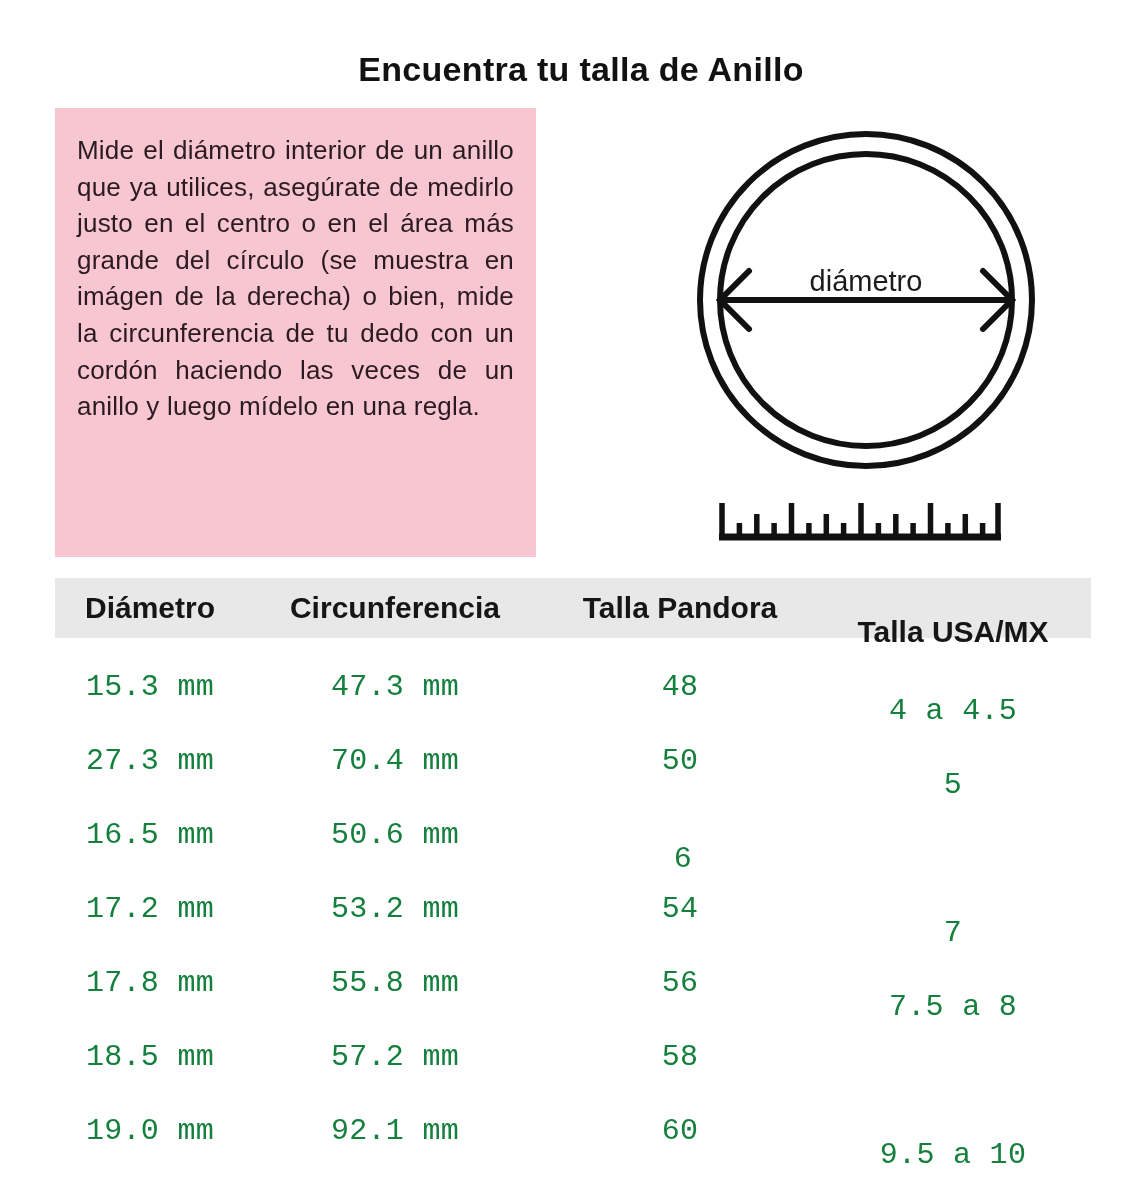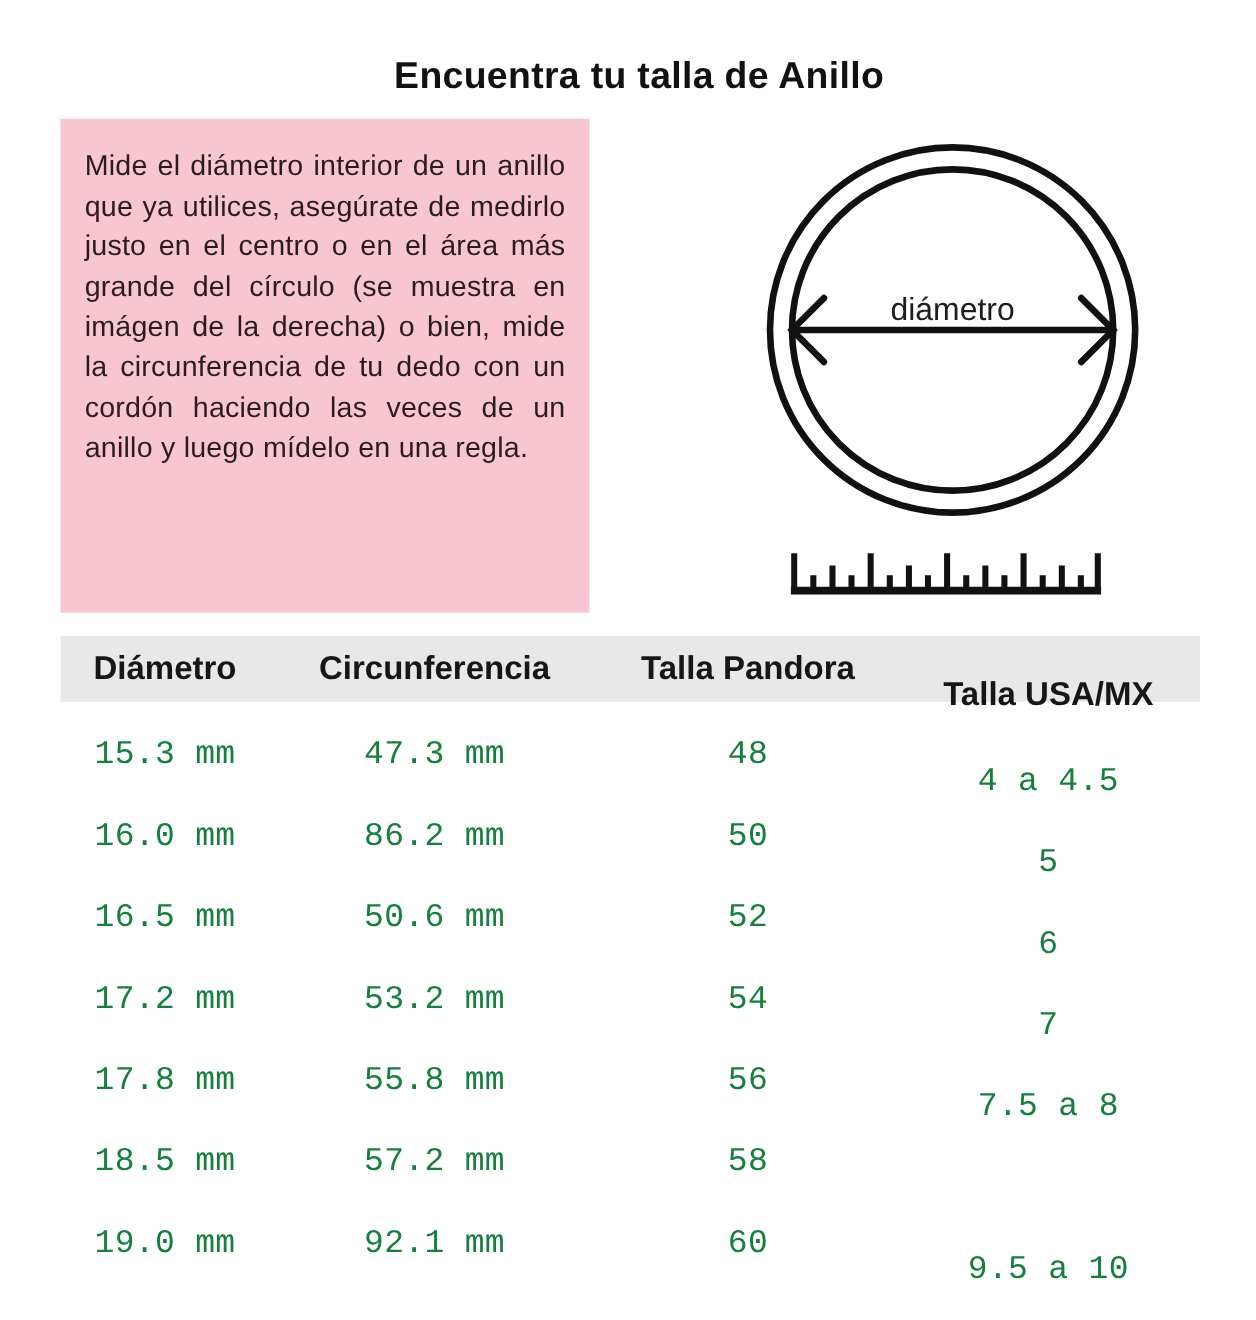--- a/index.html
+++ b/index.html
@@ -158,30 +158,29 @@
     <div class="table-body">
 
       <div class="table-row">
         <div class="table-cell col-0">15.3 mm</div>
         <div class="table-cell col-1">47.3 mm</div>
         <div class="table-cell col-2">48</div>
         <div class="table-cell col-3">4 a 4.5</div>
       </div>
 
       <div class="table-row">
-        <div class="table-cell col-0">16.0 mm</div>
-        <div class="table-cell col-1">86.2 mm</div>
+        <div class="table-cell col-0">27.3 mm</div>
+        <div class="table-cell col-1">70.4 mm</div>
         <div class="table-cell col-2">50</div>
         <div class="table-cell col-3">5</div>
       </div>
 
       <div class="table-row">
         <div class="table-cell col-0">16.5 mm</div>
         <div class="table-cell col-1">50.6 mm</div>
-        <div class="table-cell col-2">52</div>
         <div class="table-cell col-3">6</div>
       </div>
 
       <div class="table-row">
         <div class="table-cell col-0">17.2 mm</div>
         <div class="table-cell col-1">53.2 mm</div>
         <div class="table-cell col-2">54</div>
         <div class="table-cell col-3">7</div>
       </div>
 

